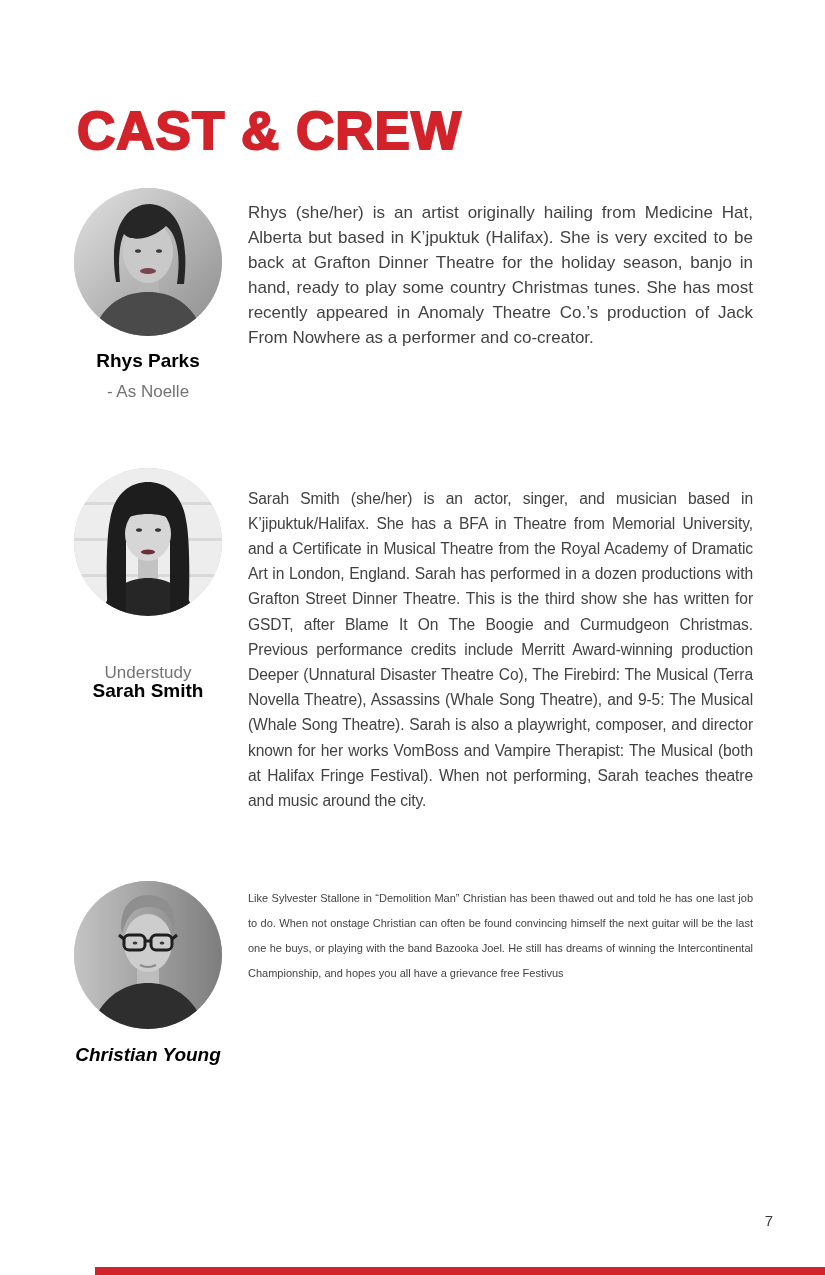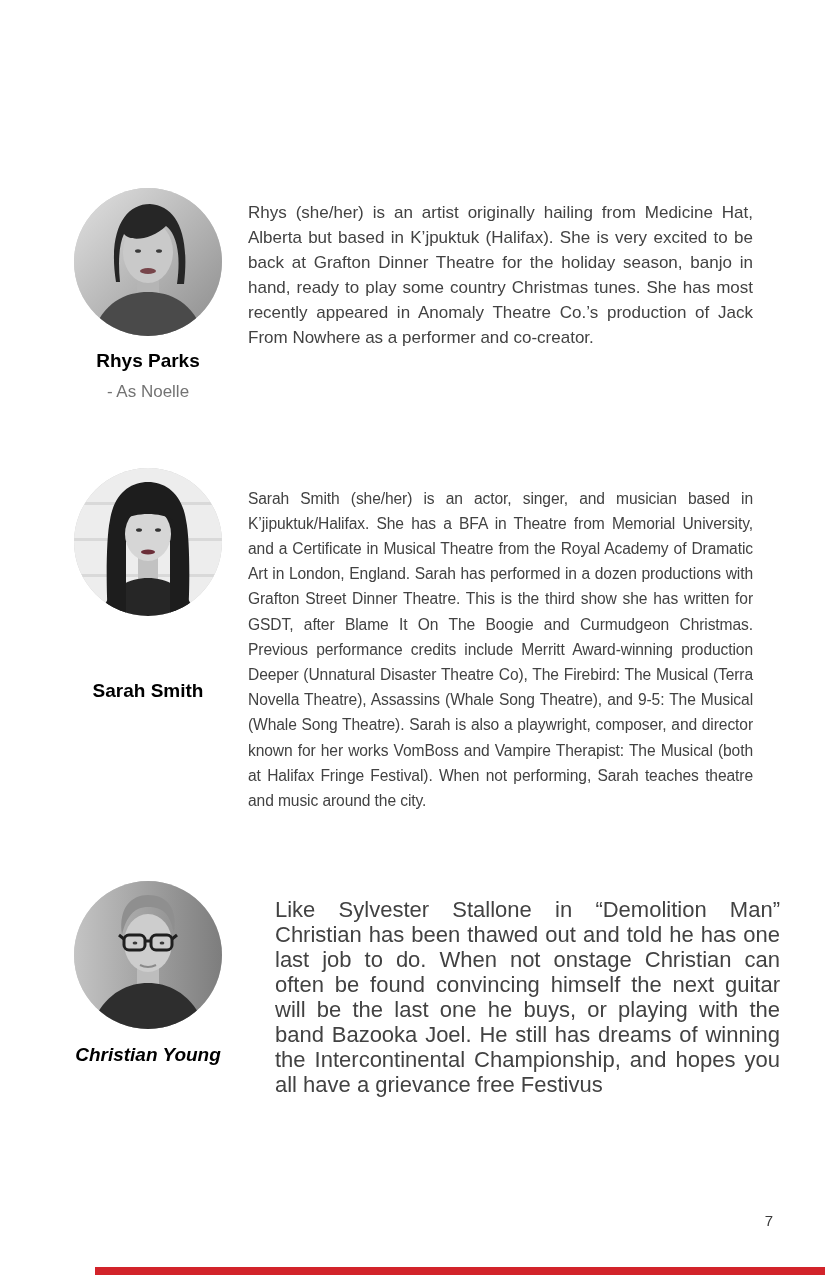--- a/index.html
+++ b/index.html
@@ -37,35 +37,36 @@
   }
   #role-1{top:382px;}
   #role-2{top:663px;}
   #role-3{top:1075px;}
   .cast-bio{
     position:absolute;left:248px;width:505px;
     text-align:justify;color:#424242;
   }
   #bio-1{top:183px;font-size:17px;line-height:25px;}
   #bio-2{top:470px;font-size:15.6px;line-height:25.2px;letter-spacing:-0.1px;}
-  #bio-3{top:875px;font-size:22px;line-height:25px;margin-left:27px;}
+  #bio-3{top:875px;font-size:11px;line-height:25px;}
   .page-number{
     position:absolute;right:52px;top:1212px;
     font-size:15px;color:#3a3a3a;
   }
   .footer-bar{
     position:absolute;left:95px;right:0;bottom:0;height:8px;
     background:#d2232a;
   }
 </style>
 </head>
 <body>
 
 <div class="page">
 
+  <h1 class="page-title">CAST &amp; CREW</h1>
 
   <div class="photo" id="photo-1">
     <svg viewBox="0 0 148 148">
       <defs>
         <linearGradient id="pg1" x1="0" y1="0" x2="1" y2="1">
           <stop offset="0" stop-color="#e2e2e2"></stop>
             <stop offset="1" stop-color="#8c8c8c"></stop>
         </linearGradient>
       </defs>
       <rect width="148" height="148" fill="url(#pg1)"></rect>
@@ -92,20 +93,21 @@
       <path d="M26,148 C36,118 56,110 74,110 C92,110 112,118 122,148 Z" fill="#262626"></path>
       <path d="M34,148 C32,120 32,70 36,52 C40,26 56,14 74,14 C92,14 108,26 112,52 C116,70 116,120 114,148 L96,148 L96,74 L52,74 L52,148 Z" fill="#1d1d1d"></path>
       <ellipse cx="74" cy="66" rx="23" ry="27" fill="#d6d6d6"></ellipse>
       <path d="M49,30 H99 V52 C86,44 62,44 49,52 Z" fill="#1d1d1d"></path>
       <ellipse cx="65" cy="62" rx="3" ry="1.8" fill="#333333"></ellipse>
       <ellipse cx="84" cy="62" rx="3" ry="1.8" fill="#333333"></ellipse>
       <ellipse cx="74" cy="84" rx="7" ry="2.6" fill="#6b2e38"></ellipse>
     </svg>
   </div>
   <div class="cast-name" id="name-2">Sarah Smith</div>
+  <div class="cast-role" id="role-2">Understudy</div>
   <p class="cast-bio" id="bio-2">Sarah Smith (she/her) is an actor, singer, and musician based in K’jipuktuk/Halifax. She has a BFA in Theatre from Memorial University, and a Certificate in Musical Theatre from the Royal Academy of Dramatic Art in London, England. Sarah has performed in a dozen productions with Grafton Street Dinner Theatre. This is the third show she has written for GSDT, after Blame It On The Boogie and Curmudgeon Christmas. Previous performance credits include Merritt Award-winning production Deeper (Unnatural Disaster Theatre Co), The Firebird: The Musical (Terra Novella Theatre), Assassins (Whale Song Theatre), and 9-5: The Musical (Whale Song Theatre). Sarah is also a playwright, composer, and director known for her works VomBoss and Vampire Therapist: The Musical (both at Halifax Fringe Festival). When not performing, Sarah teaches theatre and music around the city.</p>
 
   <div class="photo" id="photo-3">
     <svg viewBox="0 0 148 148">
       <defs>
         <linearGradient id="pg3" x1="0" y1="0" x2="1" y2="0">
           <stop offset="0" stop-color="#c4c4c4"></stop>
             <stop offset="1" stop-color="#7d7d7d"></stop>
         </linearGradient>
       </defs>

